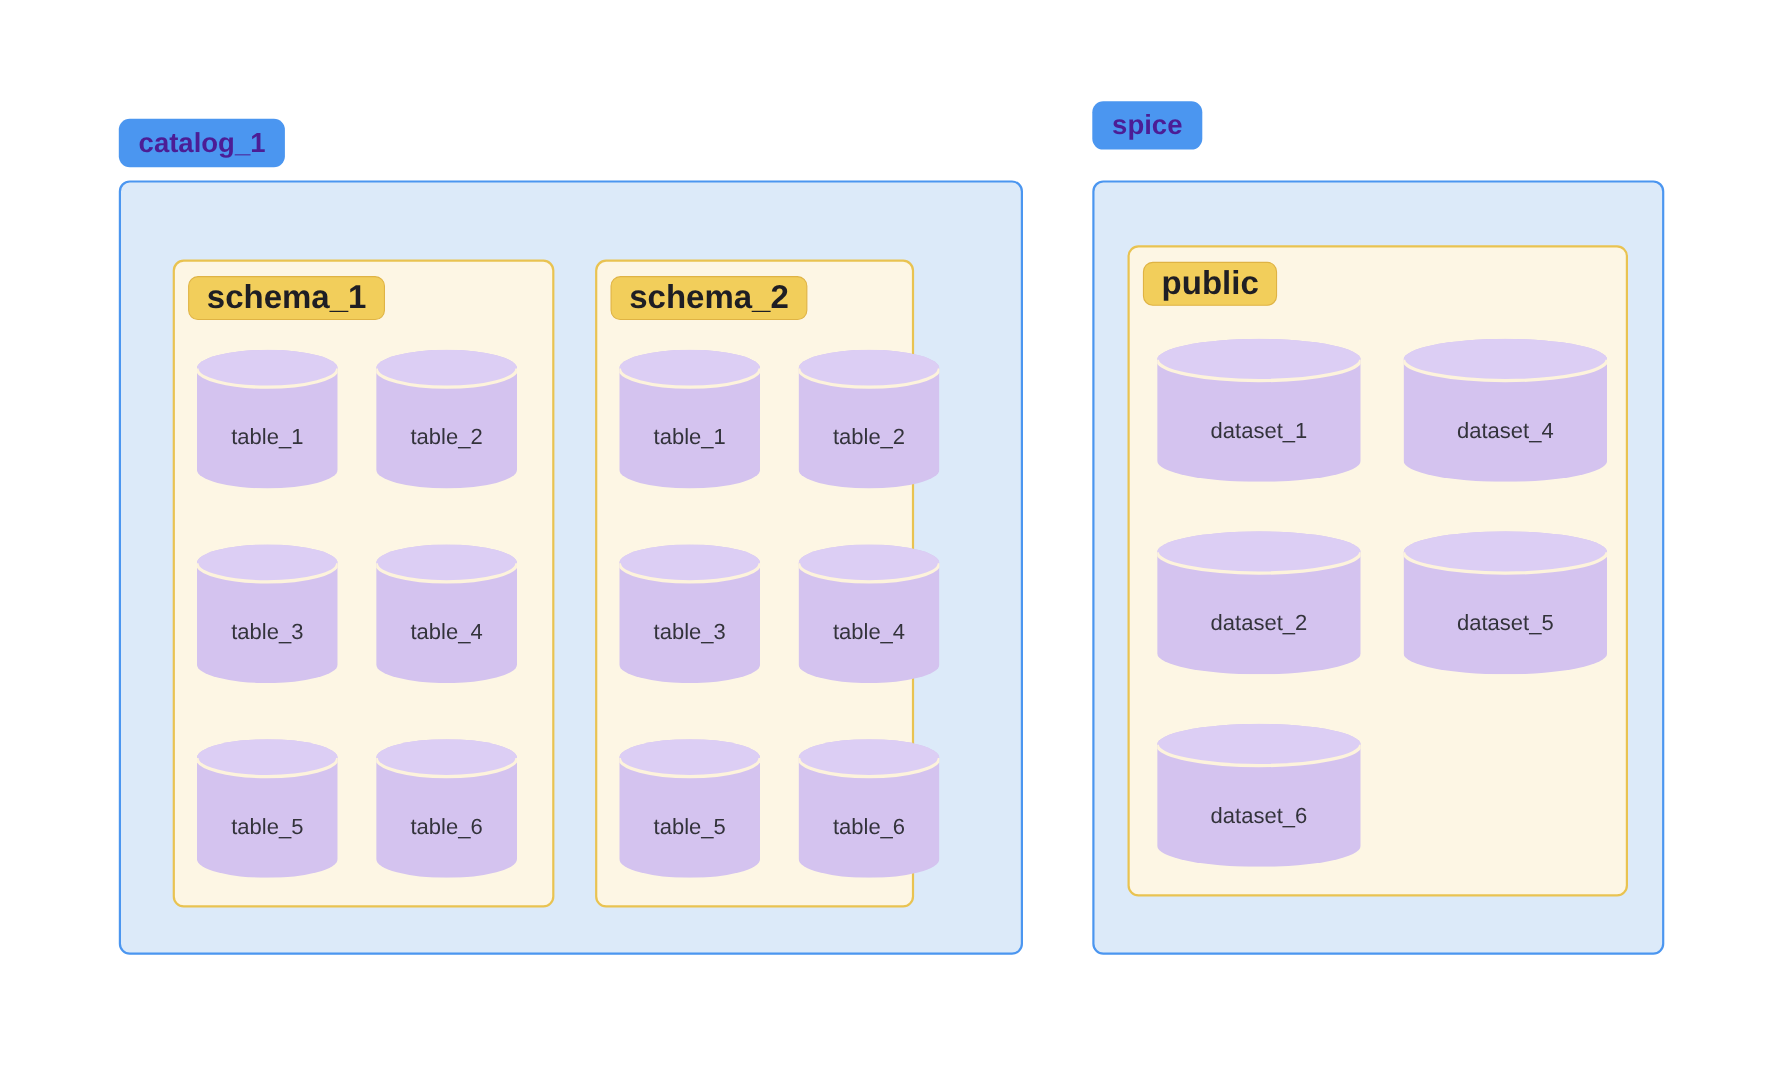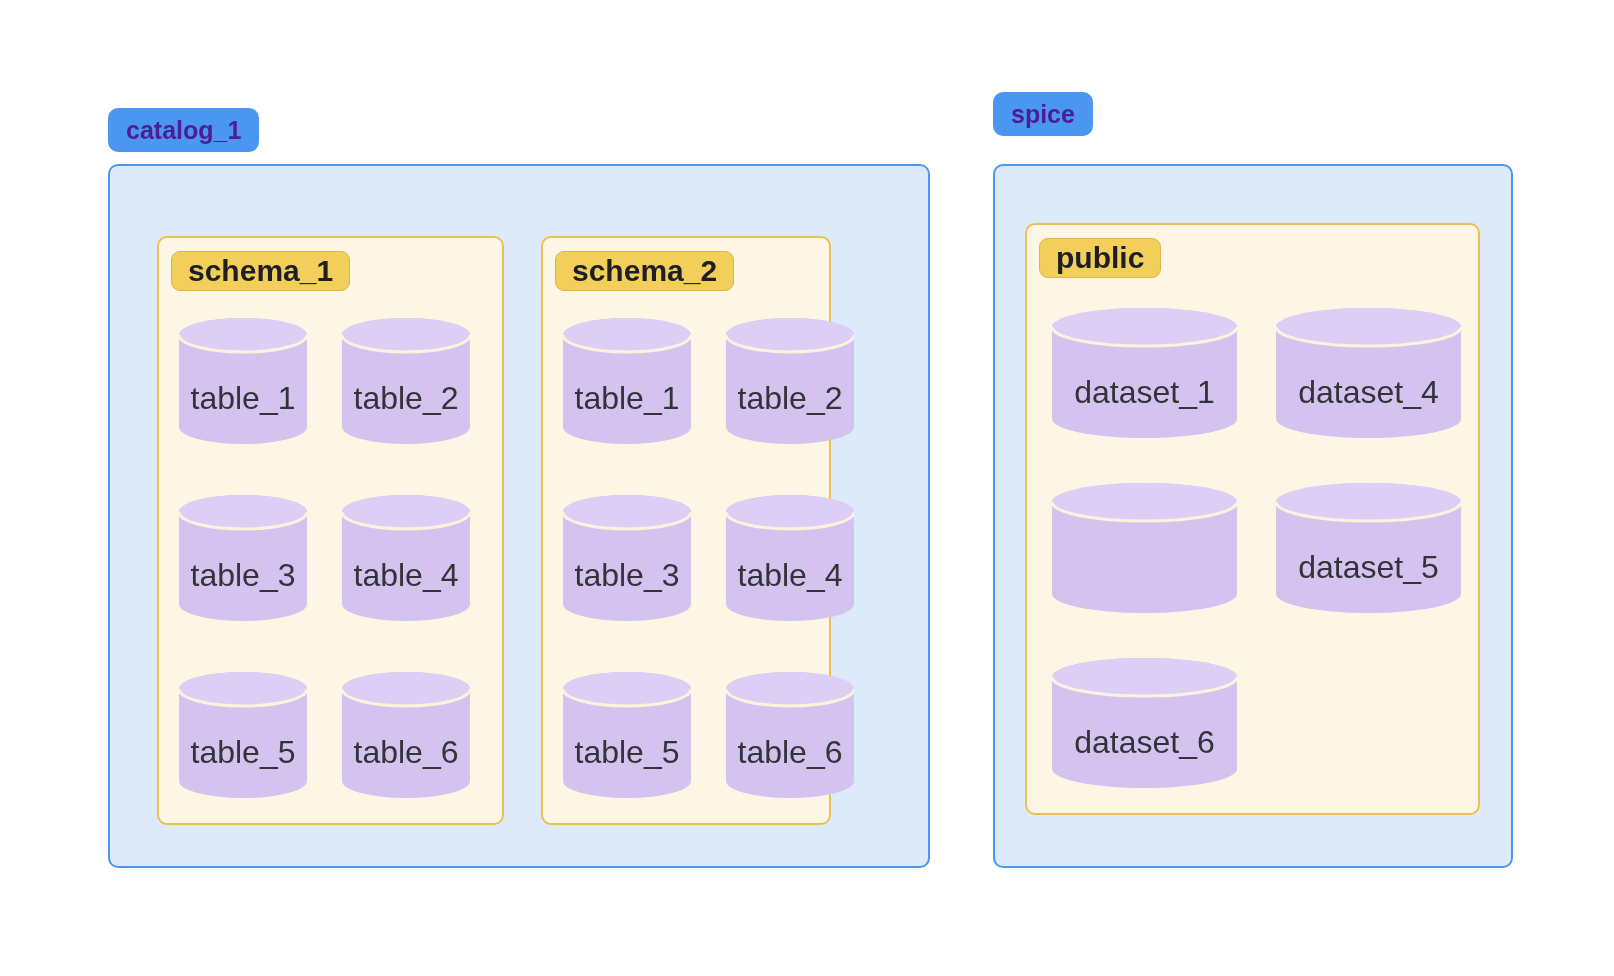--- a/index.html
+++ b/index.html
@@ -92,21 +92,21 @@
   .cyl-cap  { fill: #DCCEF4; }
   .cyl-arc  { fill: none; stroke: #FDF3DC; stroke-width: 3; }
 
   .cyl-label {
     position: absolute;
     left: 0; right: 0; bottom: 0;
     display: flex;
     align-items: center;
     justify-content: center;
     color: #33333B;
-    font-size: 32px;
+    font-size: 20px;
   }
   .cyl.table-size   .cyl-label { top: 34px; }
   .cyl.dataset-size .cyl-label { top: 38px; text-align: right; }
 </style>
 </head>
 <body>
 
 <div class="canvas">
 
   <div class="group-badge" style="left:108px; top:108px;">catalog_1</div>
@@ -245,20 +245,21 @@
             <path class="cyl-arc" d="M0 19 A92.5 19 0 0 0 185 19"></path>
           </svg>
           <span class="cyl-label">dataset_4</span>
         </div>
         <div class="cyl dataset-size">
           <svg viewBox="0 0 185 130" width="185" height="130">
             <path class="cyl-body" d="M0 19 A92.5 19 0 0 1 185 19 L185 111 A92.5 19 0 0 1 0 111 Z"></path>
             <ellipse class="cyl-cap" cx="92.5" cy="19" rx="92.5" ry="19"></ellipse>
             <path class="cyl-arc" d="M0 19 A92.5 19 0 0 0 185 19"></path>
           </svg>
+          <span class="cyl-label">dataset_2</span>
         </div>
         <div class="cyl dataset-size">
           <svg viewBox="0 0 185 130" width="185" height="130">
             <path class="cyl-body" d="M0 19 A92.5 19 0 0 1 185 19 L185 111 A92.5 19 0 0 1 0 111 Z"></path>
             <ellipse class="cyl-cap" cx="92.5" cy="19" rx="92.5" ry="19"></ellipse>
             <path class="cyl-arc" d="M0 19 A92.5 19 0 0 0 185 19"></path>
           </svg>
           <span class="cyl-label">dataset_5</span>
         </div>
         <div class="cyl dataset-size">

